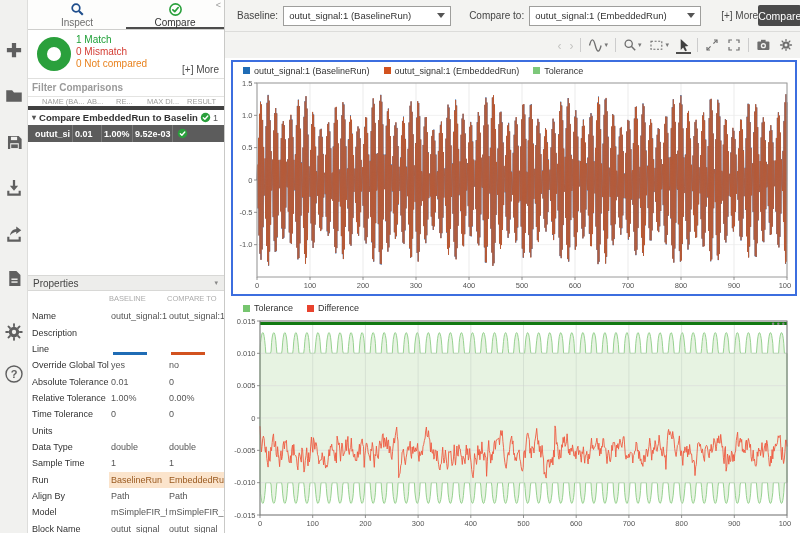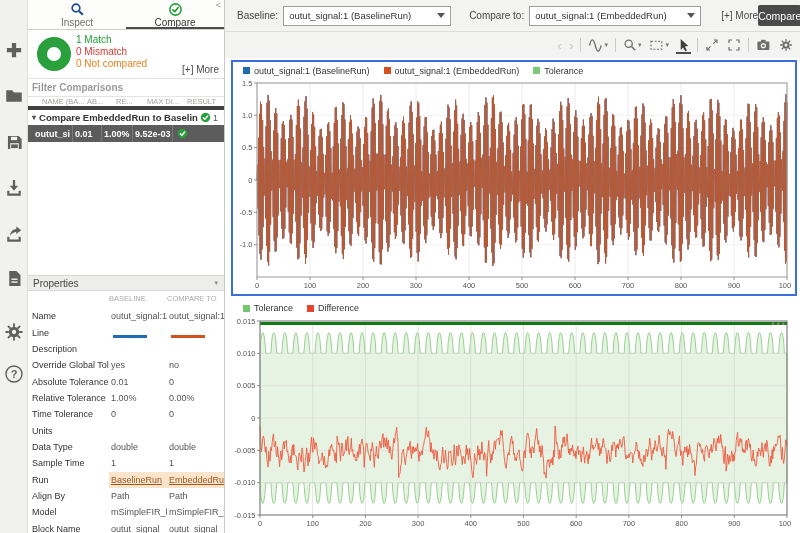--- a/index.html
+++ b/index.html
@@ -49,21 +49,21 @@
   .props { flex:none; }
   .phead { height:16px; background:#ededeb; border-top:1px solid #d8d8d6; border-bottom:1px solid #d8d8d6; display:flex; align-items:center; justify-content:space-between; padding:0 6px 0 5px; cursor:pointer; }
   .phead .ptitle { font-size:10px; font-weight:normal; color:#444; }
   .phead .pchev { font-size:7px; color:#888; }
   .pcolhead { display:grid; grid-template-columns:77px 58px 1fr; height:13px; align-items:end; padding:0 0 1px 4px; }
   .pcolhead div { font-size:7.5px; color:#ababab; overflow:hidden; white-space:nowrap; }
   .prow { display:grid; grid-template-columns:77px 58px 1fr; height:16.35px; align-items:center; padding-left:4px; }
   .prow div { font-size:9px; white-space:nowrap; overflow:hidden;margin-top:8px; }
   .prow .plabel { color:#333; }
   .prow .pval { color:#555; padding-left:2px; }
-  .prow .pval.hl { background:#fbe4cc; color:#9a5a20; height:100%; display:flex; align-items:center;text-decoration:underline; }
+  .prow .pval.hl { background:#fbe4cc; color:#9a5a20; height:100%; display:flex; align-items:center; }
   .lineswatch { width:34px; height:3px; margin-left:2px; }
 
   
   .main { position:absolute; left:225px; top:0; width:575px; height:533px; }
   .topbar { height:32px; background:#f3f3f1; border-bottom:1px solid #dcdcda; display:flex; align-items:center; padding:0 8px 0 12px; font-size:10px; color:#444; }
   .tb-label { flex:none; margin-right:5px; }
   .select { flex:none; display:flex; align-items:center; justify-content:space-between; width:168px; height:20px; background:#fff; border:1px solid #9e9e9c; padding:0 5px; cursor:pointer; overflow:hidden; }
   .select .selval { font-size:9.5px; color:#333; white-space:nowrap; overflow:hidden; }
   .seltri { flex:none; width:0; height:0; border-left:4px solid transparent; border-right:4px solid transparent; border-top:5px solid #555; margin-left:4px; }
   .tb-more { flex:none; margin-left:20px; color:#4a4a4a; cursor:pointer; }
@@ -248,32 +248,32 @@
         <div>BASELINE</div>
         <div>COMPARE TO</div>
       </div>
       <div id="propRows">
           <div class="prow">
             <div class="plabel">Name</div>
             <div class="pval">outut_signal:1 (</div>
             <div class="pval">outut_signal:1 (</div>
           </div>
           <div class="prow">
+            <div class="plabel">Description</div>
+            <div class="pval"></div>
+            <div class="pval"></div>
+          </div>
+          <div class="prow">
             <div class="plabel">Line</div>
             <div class="pval">
               <div class="lineswatch" style="background: rgb(31, 108, 181);"></div>
             </div>
             <div class="pval">
               <div class="lineswatch" style="background: rgb(210, 82, 31);"></div>
             </div>
-          </div>
-          <div class="prow">
-            <div class="plabel">Description</div>
-            <div class="pval"></div>
-            <div class="pval"></div>
           </div>
           <div class="prow">
             <div class="plabel">Override Global Tole</div>
             <div class="pval">yes</div>
             <div class="pval">no</div>
           </div>
           <div class="prow">
             <div class="plabel">Absolute Tolerance</div>
             <div class="pval">0.01</div>
             <div class="pval">0</div>

